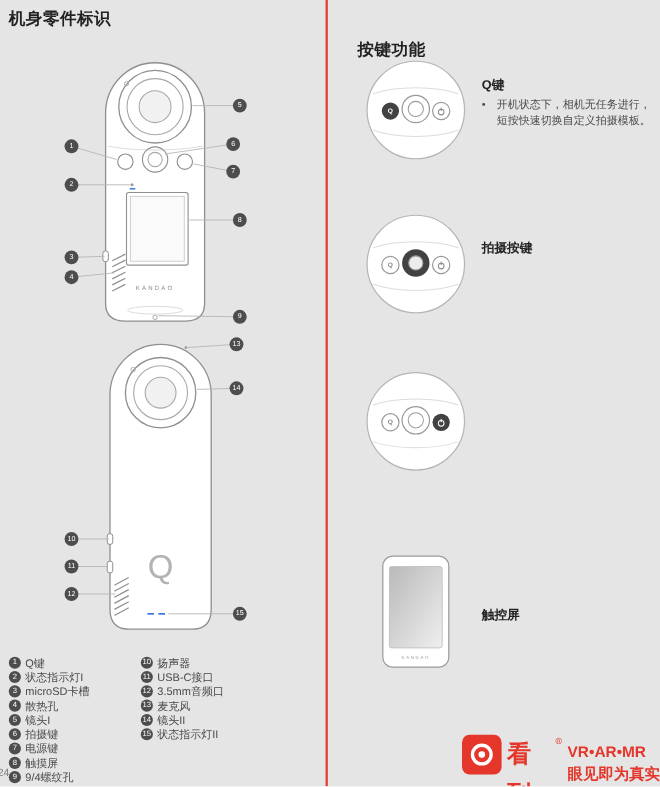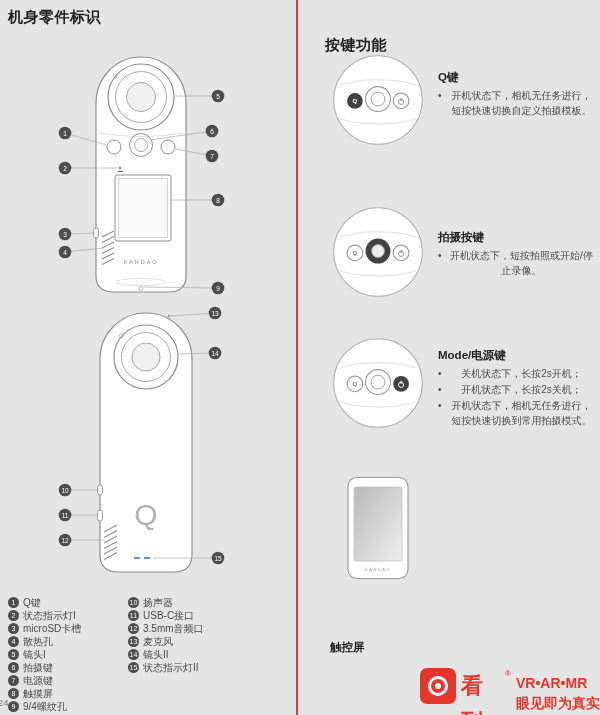--- a/index.html
+++ b/index.html
@@ -257,69 +257,58 @@
       </g>
     </svg>
     <div class="func-text" style="margin-top:18px;">
       <div class="func-title">Q键</div>
       <div>
           <div class="bullet">开机状态下，相机无任务进行，短按快速切换自定义拍摄模板。</div>
         </div>
     </div>
   </div>
 
-  <div class="func-row" style="top:204px;">
+  <div class="func-row" style="top:192px;">
     <svg class="func-illus" viewBox="0 0 104 104">
       <circle cx="52" cy="52" r="48" fill="#fff" stroke="#b5b5b5" stroke-width="1.2"></circle>
       <path d="M10,36 C32,28 72,28 94,36" fill="none" stroke="#dcdcdc" stroke-width="1"></path>
       <path d="M10,72 C32,80 72,80 94,72" fill="none" stroke="#dcdcdc" stroke-width="1"></path>
       <circle cx="27" cy="53" r="8.5" fill="none" stroke="#9a9a9a" stroke-width="1.2"></circle>
       <text x="27" y="53.5" font-size="6.5" font-weight="700" fill="#8a8a8a" text-anchor="middle" dominant-baseline="central">Q</text>
       <circle cx="52" cy="51" r="13.5" fill="#424242"></circle>
       <circle cx="52" cy="51" r="7" fill="#ececec" stroke="#9a9a9a" stroke-width="1"></circle>
       <circle cx="77" cy="53" r="8.5" fill="none" stroke="#9a9a9a" stroke-width="1.2"></circle>
       <g stroke="#8a8a8a">
         <circle cx="77" cy="54" r="2.8" fill="none" stroke-width="1"></circle>
         <line x1="77" y1="49.5" x2="77" y2="53" stroke-width="1"></line>
       </g>
     </svg>
     <div class="func-text" style="margin-top:26px;">
       <div class="func-title">拍摄按键</div>
-      <div>
-          <div class="bullet">开机状态下，短按拍照或开始/停止录像。</div>
-        </div>
     </div>
   </div>
 
   <div class="func-row" style="top:335px;">
     <svg class="func-illus" viewBox="0 0 104 104">
       <circle cx="52" cy="52" r="48" fill="#fff" stroke="#b5b5b5" stroke-width="1.2"></circle>
       <path d="M10,36 C32,28 72,28 94,36" fill="none" stroke="#dcdcdc" stroke-width="1"></path>
       <path d="M10,72 C32,80 72,80 94,72" fill="none" stroke="#dcdcdc" stroke-width="1"></path>
       <circle cx="27" cy="53" r="8.5" fill="none" stroke="#9a9a9a" stroke-width="1.2"></circle>
       <text x="27" y="53.5" font-size="6.5" font-weight="700" fill="#8a8a8a" text-anchor="middle" dominant-baseline="central">Q</text>
       <circle cx="52" cy="51" r="13.5" fill="none" stroke="#9a9a9a" stroke-width="1.2"></circle>
       <circle cx="52" cy="51" r="7.5" fill="none" stroke="#9a9a9a" stroke-width="1"></circle>
       <circle cx="77" cy="53" r="8.5" fill="#424242"></circle>
       <g stroke="#fff">
         <circle cx="77" cy="54" r="2.8" fill="none" stroke-width="1"></circle>
         <line x1="77" y1="49.5" x2="77" y2="53" stroke-width="1"></line>
       </g>
     </svg>
-    <div class="func-text" style="margin-top:13px;">
-      <div class="func-title">Mode/电源键</div>
-      <div>
-          <div class="bullet">关机状态下，长按2s开机；</div>
-          <div class="bullet">开机状态下，长按2s关机；</div>
-          <div class="bullet">开机状态下，相机无任务进行，短按快速切换到常用拍摄模式。</div>
-        </div>
-    </div>
-  </div>
-
-  <div class="func-row" style="top:476px;flex-direction:column;">
+  </div>
+
+  <div class="func-row" style="top:504px;">
     <div class="illus-box">
       <svg width="70" height="104" viewBox="0 0 70 104">
         <defs>
           <linearGradient id="scrg" x1="0" y1="0" x2="1" y2="1">
             <stop offset="0" stop-color="#b9b9b9"></stop>
             <stop offset="1" stop-color="#efefef"></stop>
           </linearGradient>
         </defs>
         <rect x="5" y="1.5" width="60" height="101" rx="9" fill="#fff" stroke="#9a9a9a" stroke-width="1.1"></rect>
         <rect x="11" y="11" width="48" height="74" rx="2" fill="url(#scrg)" stroke="#c0c0c0" stroke-width="0.8"></rect>

